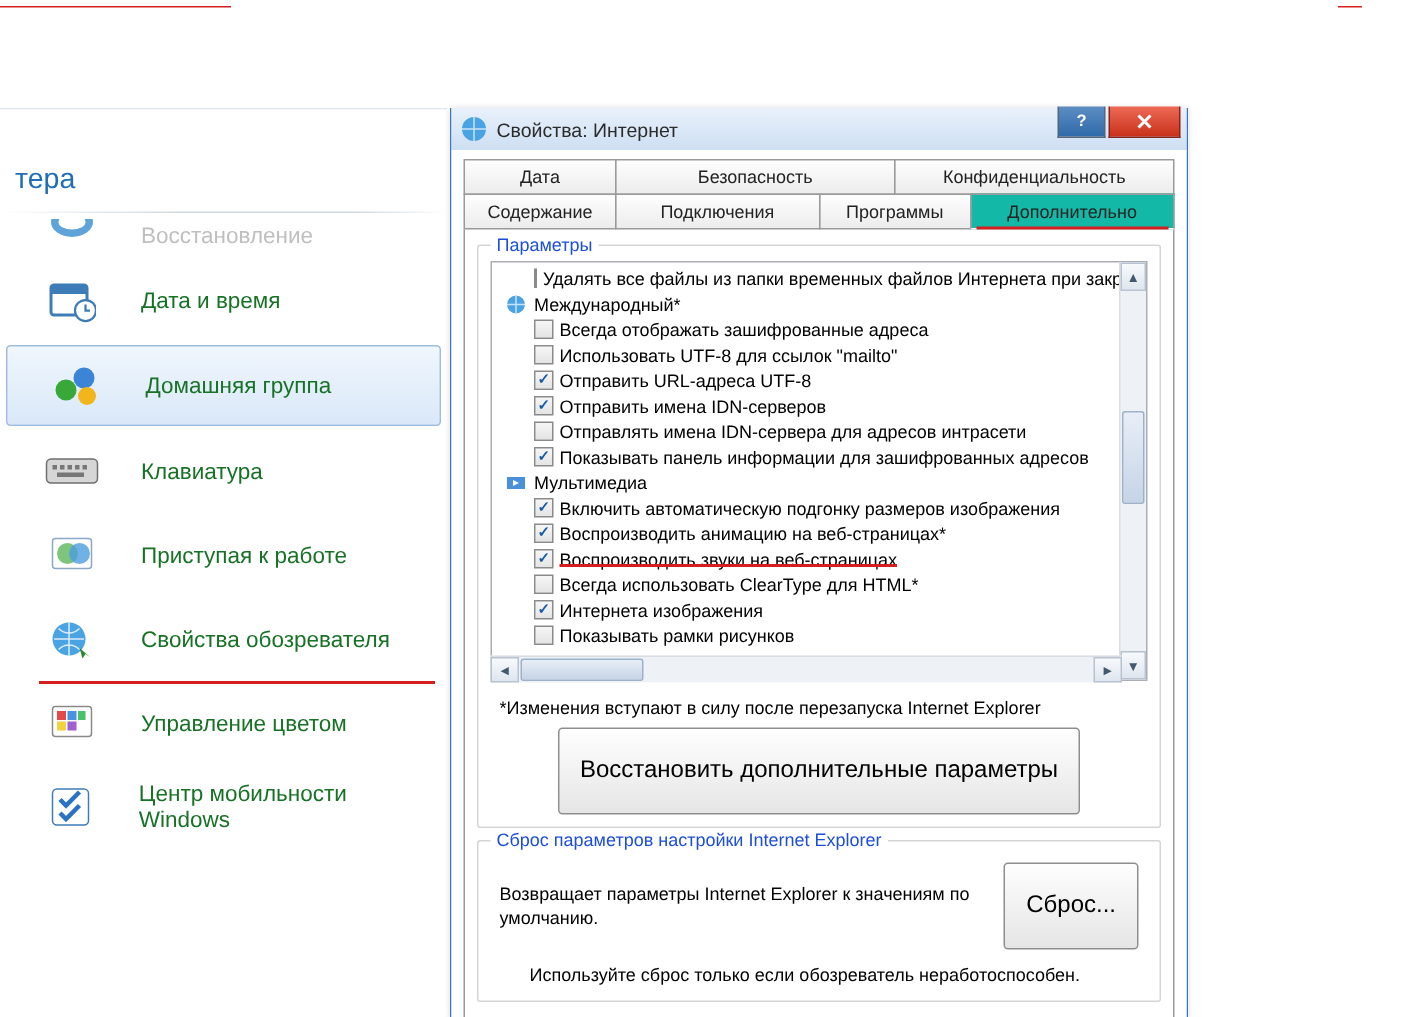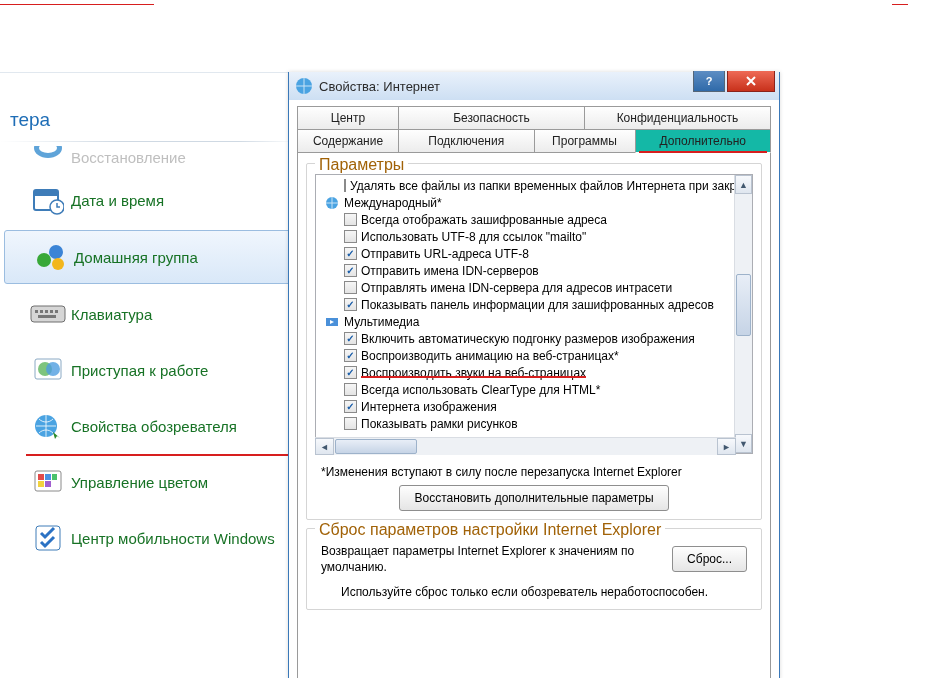--- a/index.html
+++ b/index.html
@@ -3,28 +3,28 @@
 <meta charset="utf-8">
 <style>
   html,body{margin:0;padding:0;font-family:"Segoe UI",Tahoma,Arial,sans-serif;font-size:12px;color:#000;background:#fff}
   .stage{position:relative;width:937px;height:678px;overflow:hidden}
   
   .topline{position:absolute;top:4px;height:1px;background:#d71e1e}
   
   .leftpanel{position:absolute;left:0;top:72px;width:298px;border-top:1px solid #e1e8ef;background:#fff}
   .leftheader{height:68px;display:flex;align-items:flex-end;padding-left:10px;padding-bottom:10px;box-sizing:border-box;color:#1e6db6;font-size:19px}
   .leftsep{height:1px;background:linear-gradient(to right,#ffffff,#cfd9e3 40%,#cfd9e3 80%,#ffffff)}
-  .cpitem{position:relative;display:flex;align-items:center;gap:5px;padding:10px 10px 10px 30px;color:#1b7a2c;font-size:15px;cursor:pointer;min-height:48px;box-sizing:border-box}
+  .cpitem{position:relative;display:flex;align-items:center;gap:28px;padding:10px 10px 10px 30px;color:#1b7a2c;font-size:15px;cursor:pointer;min-height:48px;box-sizing:border-box}
   .cpitem.selected{background:linear-gradient(to bottom,#f0f6fd,#d9e8f8);border:1px solid #9bbde0;border-radius:3px;margin:2px 4px;padding:8px 8px 8px 28px}
   .cpitem .ico{width:36px;height:36px;display:inline-flex;align-items:center;justify-content:center}
   .cpitem .lbl{color:#177225}
   .cut{color:#bfbfbf!important}
   .underline-red{position:absolute;left:26px;right:8px;bottom:-2px;height:2px;background:#d71e1e}
   
-  .dlgframe{position:absolute;left:288px;top:72px;width:490px;height:606px;border:1px solid #3a78b8;border-top:none;box-shadow:0 0 4px rgba(0,0,0,.15)}
+  .dlgframe{position:absolute;left:300px;top:72px;width:490px;height:606px;border:1px solid #3a78b8;border-top:none;box-shadow:0 0 4px rgba(0,0,0,.15)}
   .titlebar{height:28px;background:linear-gradient(to bottom,#e9f1fb,#cddff3);display:flex;align-items:center;position:relative;padding-left:6px;border-bottom:1px solid #a9c0df}
   .titlebar .tico{width:18px;height:18px;margin-right:6px}
   .ttl{color:#2b2b2b;font-size:13px}
   .winbtns{position:absolute;right:4px;top:-1px;display:flex}
   .winbtn{width:30px;height:20px;display:flex;align-items:center;justify-content:center;border:1px solid #567;border-top:none;margin-left:2px;font-size:11px;color:#fff}
   .winhelp{background:linear-gradient(to bottom,#5d8dc3,#2f6aa9)}
   .winclose{width:46px;background:linear-gradient(to bottom,#ee6a56,#c8311b);border-color:#8b221a}
   .winclose svg{stroke:#fff}
   .winhelp{color:#fff;font-weight:bold}
   .dlgbody{position:absolute;top:28px;left:0;right:0;bottom:0;background:#fff;padding:6px 8px 8px 8px;box-sizing:border-box}
@@ -34,21 +34,21 @@
   .tab{flex:1;height:22px;display:flex;align-items:center;justify-content:center;background:linear-gradient(to bottom,#fefefe,#ececec);border:1px solid #9a9a9a;margin-left:-1px;font-size:12px;color:#222;cursor:pointer;position:relative}
   .tabrow:first-child .tab{border-bottom:1px solid #9a9a9a}
   .tabrow .tab:first-child{margin-left:0}
   .tabrow2{margin-top:-1px}
   .tab.active{background:#14b8a6;border-bottom-color:#fff;z-index:2}
   .tabpanel{border:1px solid #9a9a9a;border-top:none;padding:10px 8px 8px 8px;height:540px;box-sizing:border-box;position:relative}
   .tred{position:absolute;left:3px;right:3px;bottom:-1px;height:2px;background:#d71e1e}
   
   .group{border:1px solid #d5d5d5;border-radius:2px;position:relative;padding:10px 8px 8px 8px;margin-top:8px}
   .group.first{margin-top:0}
-  .group .glabel{position:absolute;top:-8px;left:8px;background:#fff;padding:0 4px;color:#a16207;font-size:16px}
+  .group .glabel{position:absolute;top:-8px;left:8px;background:#fff;padding:0 4px;color:#1d4ed8;font-size:12px}
   
   .treebox{border:1px solid #abadb3;height:278px;display:flex;background:#fff;position:relative}
   .treelist{flex:1;overflow:hidden;padding:2px 0 0 2px;font-size:12px}
   .treerow{display:flex;align-items:center;height:17px;padding-left:8px;white-space:nowrap}
   .treerow.lvl1{padding-left:26px}
   .treerow.cat{padding-left:6px}
   .treerow .chk{width:13px;height:13px;border:1px solid #8a8a8a;background:linear-gradient(to bottom,#f6f6f6,#e4e4e4);margin-right:4px;display:inline-flex;align-items:center;justify-content:center;box-sizing:border-box;font-size:10px;line-height:1}
   .treerow .chk.checked::after{content:"✓";color:#165ba8;font-weight:bold}
   .treerow .catico{width:16px;height:16px;display:inline-flex;align-items:center;justify-content:center;margin-right:4px}
   .strike{position:relative}
@@ -56,21 +56,21 @@
   
   .vscroll{width:17px;background:#eef1f5;border-left:1px solid #d9dde3;display:flex;flex-direction:column}
   .vscroll .arr{height:17px;background:linear-gradient(to bottom,#f7f9fc,#dfe6ef);border:1px solid #b9c3d0;margin:0;display:flex;align-items:center;justify-content:center;font-size:9px;color:#42586f}
   .vscroll .track{flex:1;position:relative}
   .vscroll .thumb{position:absolute;left:1px;right:1px;top:80px;height:60px;background:linear-gradient(to bottom,#e8eef7,#c6d4e6);border:1px solid #9db2ca;border-radius:2px}
   .hscroll{height:17px;background:#eef1f5;border-top:1px solid #d9dde3;display:flex}
   .hscroll .arr{width:17px;background:linear-gradient(to bottom,#f7f9fc,#dfe6ef);border:1px solid #b9c3d0;display:flex;align-items:center;justify-content:center;font-size:9px;color:#42586f}
   .hscroll .track{flex:1;position:relative}
   .hscroll .thumb{position:absolute;top:1px;bottom:1px;left:1px;width:80px;background:linear-gradient(to bottom,#e8eef7,#c6d4e6);border:1px solid #9db2ca;border-radius:2px}
   .hint{margin:10px 0 6px 6px;font-size:12px}
-  .btn{display:inline-flex;align-items:center;height:24px;padding:0 14px;background:linear-gradient(to bottom,#fefefe,#e5e5e5);border:1px solid #8e8e8e;border-radius:3px;font-size:12px;cursor:pointer}
+  .btn{display:inline-flex;align-items:center;height:24px;padding:16px 14px;background:linear-gradient(to bottom,#fefefe,#e5e5e5);border:1px solid #8e8e8e;border-radius:3px;font-size:16px;cursor:pointer}
   .btnrow{display:flex;justify-content:center}
   .grp2row{display:flex;align-items:center;gap:12px;padding:4px 6px}
   .grp2row .txt{flex:1;font-size:12px;line-height:16px}
   .note{padding:6px 6px 2px 26px;font-size:12px}
   
   .ico svg,.catico svg,.tico svg{display:block}
 </style>
 </head>
 <body>
 
@@ -201,21 +201,21 @@
               <path d="M2 2l8 8M10 2l-8 8" stroke-width="2"></path>
             </svg>
         </div>
       </div>
     </div>
 
     <div class="dlgbody">
       <div class="tabs">
         <div class="tabrow">
           <div class="tab" style="flex:0 0 100px">
-              <span>Центр</span>
+              <span>Дата</span>
             </div>
           <div class="tab">
               <span>Безопасность</span>
             </div>
           <div class="tab">
               <span>Конфиденциальность</span>
             </div>
         </div>
         <div class="tabrow tabrow2">
           <div class="tab" style="flex:0 0 100px">

